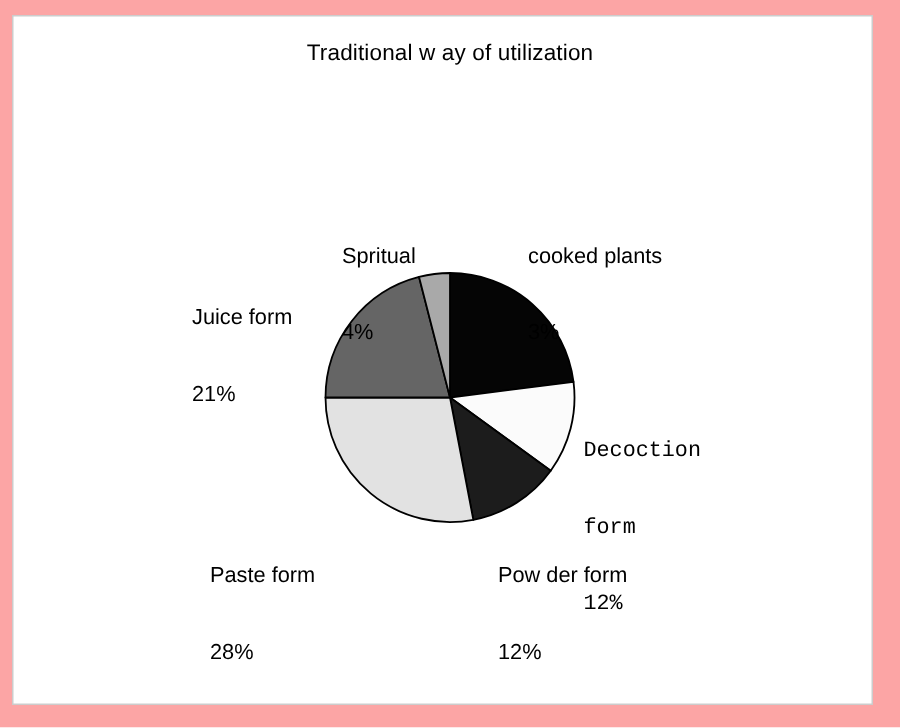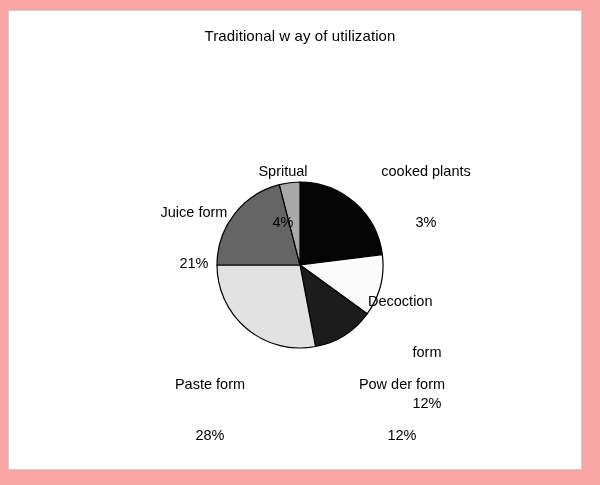--- a/index.html
+++ b/index.html
@@ -52,28 +52,28 @@
   .slice-label {
     position: absolute;
     font-size: 14.5px;
     line-height: 17px;
     color: #000000;
     white-space: pre;
   }
   .slice-label .lab-line {
     display: block;
   }
-  .lab-center { text-align: center; }
+  .lab-center { text-align: left; }
   .lab-left   { text-align: left; }
 
   
   #label-spritual        { left: 228px; top: 129px; width: 110px; }
   #label-fresh           { left: 352px; top: 129px; width: 148px; }
   #label-juice           { left: 128px; top: 170px; width: 132px; }
-  #label-decoction       { left: 368px; top: 259px; width: 118px; }
+  #label-decoction       { left: 389px; top: 259px; width: 118px; font-family: Liberation Mono, monospace; }
   #label-powder          { left: 332px; top: 342px; width: 140px; }
   #label-paste           { left: 140px; top: 342px; width: 140px; }
 </style>
 </head>
 <body>
 
 <div id="figure">
 
   <div id="frame"></div>
 

